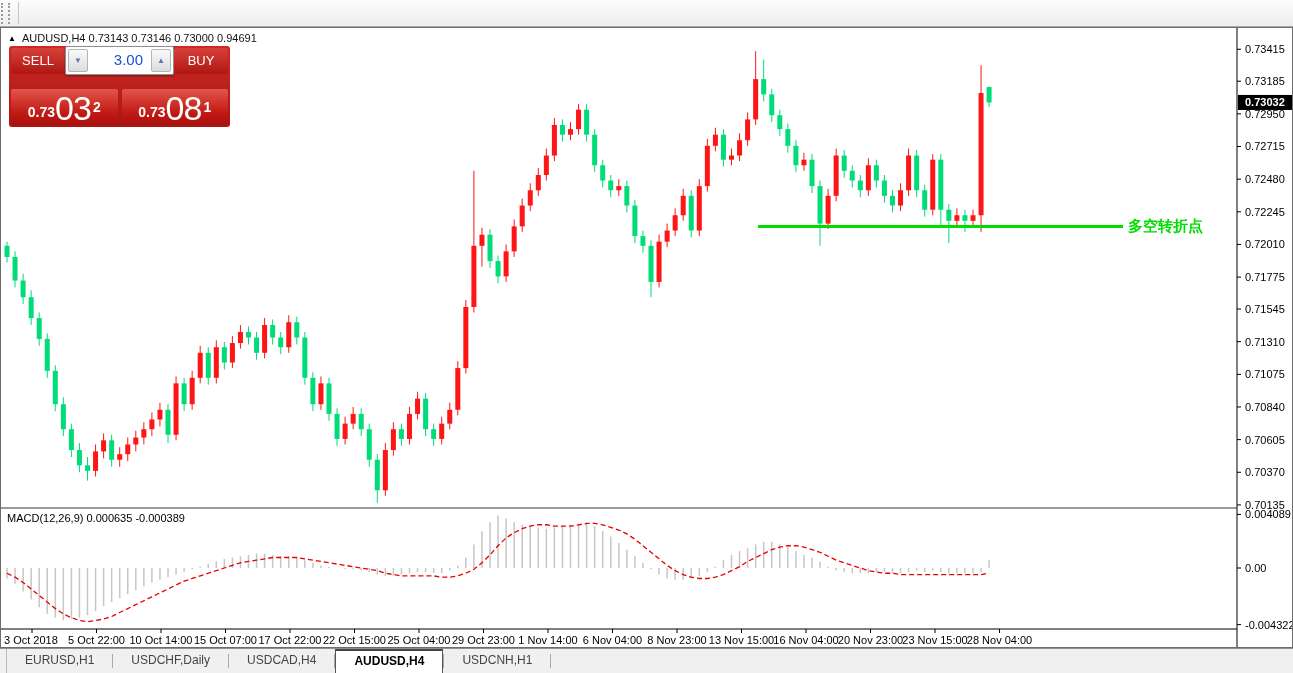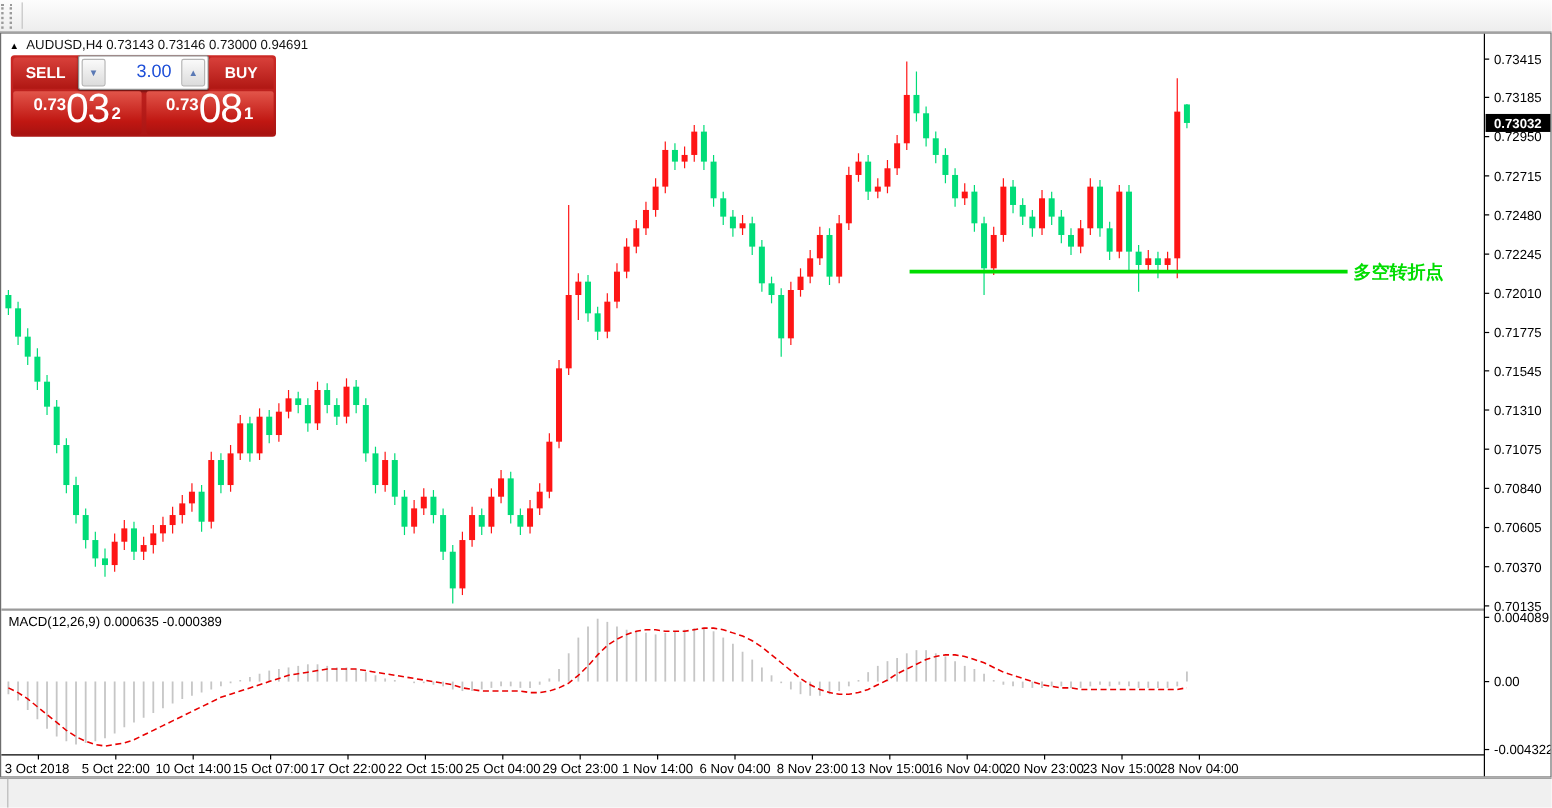--- a/index.html
+++ b/index.html
@@ -24,36 +24,36 @@
   .chartwin svg { position:absolute; top:0; left:0; }
 
   .charttitle { position:absolute; top:4px; left:7px; font-size:11px; color:#111;
     display:flex; align-items:center; gap:6px; z-index:5; }
   .tri { font-size:8px; color:#000; }
 
   
   .tradepanel { position:absolute; top:18px; left:8px; width:221px; z-index:6;
     background:linear-gradient(#cc2a26,#ab1513); border-radius:3px; padding:2px; }
   .tp-row1 { display:flex; height:26px; }
-  .tp-btn { color:#fff; font-size:13px; font-weight:bold; width:54px; height:26px;
+  .tp-btn { color:#fff; font-size:13px; font-weight:normal; width:54px; height:26px;
     line-height:26px; text-align:center; background:linear-gradient(#d8403a,#b01713);
     border-radius:3px 3px 0 0; cursor:pointer; }
   .tp-vol { flex:1; height:29px; margin-top:-2px; background:#fff;
     border:1px solid #8f8f8f; border-radius:2px; display:flex; align-items:stretch;
     box-shadow:0 1px 2px rgba(0,0,0,.4); }
   .spin { width:20px; margin:2px; background:linear-gradient(#fafafa,#dcdcdc);
     border:1px solid #b5b5b5; border-radius:2px; font-size:8px; color:#5a79b5;
     display:flex; align-items:center; justify-content:center; cursor:pointer; }
   .vol-val { flex:1; font-size:15px; color:#1d4ed8; text-align:right;
     line-height:25px; padding-right:6px; }
   .tp-prices { display:flex; gap:4px; margin-top:2px; }
   .tile { flex:1; height:36px; border-radius:2px; color:#fff;
     background:linear-gradient(#e2554a,#c01712 70%,#a81210);
-    display:flex; align-items:flex-start; justify-content:center;
-    padding-bottom:2px; cursor:pointer; }
+    display:flex; align-items:flex-end; justify-content:center;
+    padding-bottom:2px; cursor:pointer;margin-top:13px; }
   .tile .big { font-size:14px; font-weight:bold; line-height:22px; }
   .tile .pips { font-size:34px; font-weight:normal; line-height:30px; letter-spacing:-1px; }
   .tile .pipette { font-size:14px; font-weight:bold; line-height:36px;
     align-self:flex-start; margin-left:2px; }
 
   
   .tabbar { position:absolute; top:648px; left:0; width:1293px; height:25px;
     background:#f0f0f0; border-top:1px solid #8f8f8f; display:flex; align-items:stretch; }
   .tab-grip { width:7px; border-right:1px solid #b9b9b9; }
   .tab { padding:0 18px; font-size:12px; color:#444; line-height:23px; cursor:pointer;
@@ -546,13 +546,25 @@
         <span class="big">0.73</span>
         <span class="pips">08</span>
         <span class="pipette">1</span>
       </div>
     </div>
   </div>
 </div>
 
 <div class="tabbar">
   <div class="tab-grip"></div>
+  <div id="tabs" style="display:flex;align-items:stretch;">
+      <div class="tab">EURUSD,H1</div>
+      <div class="tab-sep"></div>
+      <div class="tab">USDCHF,Daily</div>
+      <div class="tab-sep"></div>
+      <div class="tab">USDCAD,H4</div>
+      <div class="tab-sep"></div>
+      <div class="tab active">AUDUSD,H4</div>
+      <div class="tab-sep"></div>
+      <div class="tab">USDCNH,H1</div>
+      <div class="tab-sep"></div>
+    </div>
 </div>
 
 </body></html>

